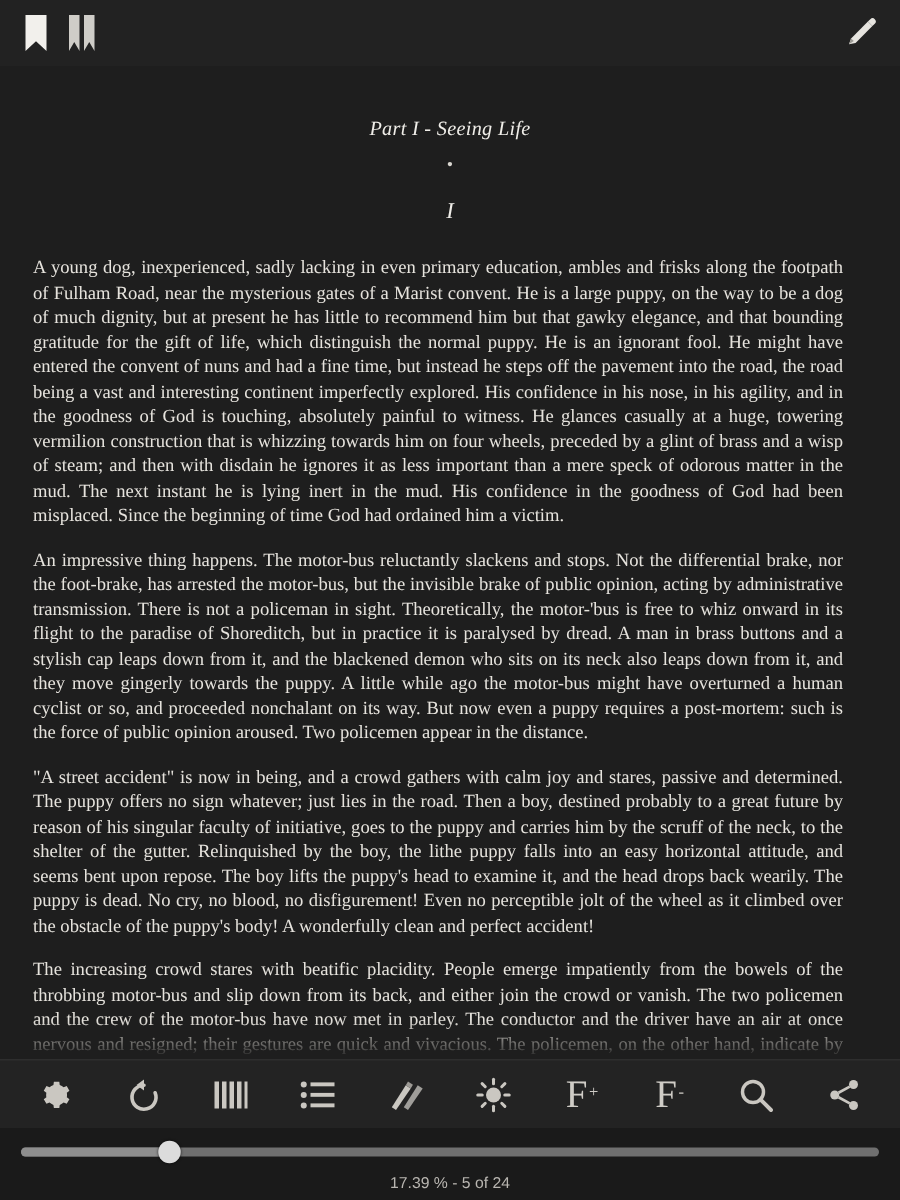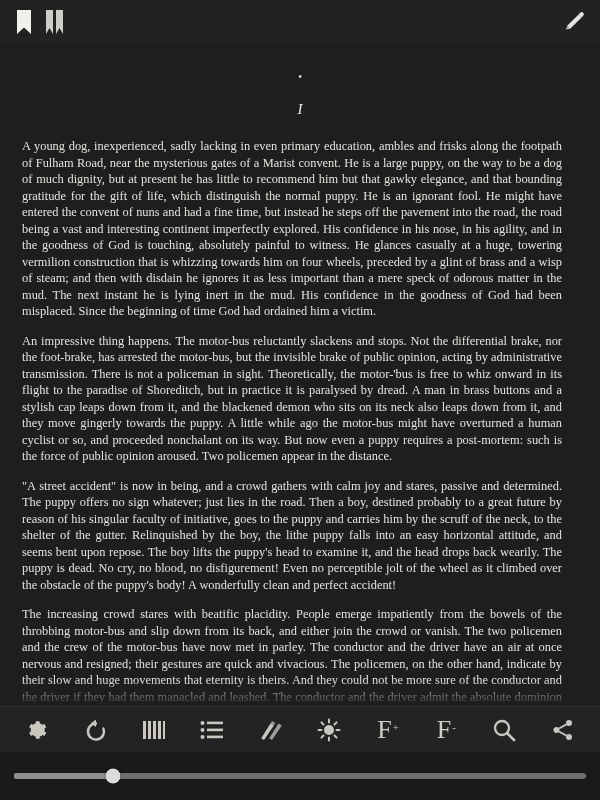--- a/index.html
+++ b/index.html
@@ -198,20 +198,21 @@
     <span class="icon">
       <svg width="24" height="24" viewBox="0 0 24 24">
         <path d="M4 19.5 L5.4 15.6 L16.6 4.4 L19.6 7.4 L8.4 18.6 Z" fill="#e6e4df"></path>
         <path d="M16.6 4.4 L18.2 2.8 A1.9 1.9 0 0 1 21.2 5.8 L19.6 7.4 Z" fill="#e6e4df"></path>
         <path d="M4 19.5 L5.4 15.6 L7.2 17.4 Z" fill="#9a9892"></path>
       </svg>
     </span>
   </div>
 
   <div class="page">
+    <div class="part-title">Part I - Seeing Life</div>
     <div class="dot-sep">•</div>
     <div class="chapter-num">I</div>
 
     <p class="body">A young dog, inexperienced, sadly lacking in even primary education, ambles and frisks along the footpath of Fulham Road, near the mysterious gates of a Marist convent. He is a large puppy, on the way to be a dog of much dignity, but at present he has little to recommend him but that gawky elegance, and that bounding gratitude for the gift of life, which distinguish the normal puppy. He is an ignorant fool. He might have entered the convent of nuns and had a fine time, but instead he steps off the pavement into the road, the road being a vast and interesting continent imperfectly explored. His confidence in his nose, in his agility, and in the goodness of God is touching, absolutely painful to witness. He glances casually at a huge, towering vermilion construction that is whizzing towards him on four wheels, preceded by a glint of brass and a wisp of steam; and then with disdain he ignores it as less important than a mere speck of odorous matter in the mud. The next instant he is lying inert in the mud. His confidence in the goodness of God had been misplaced. Since the beginning of time God had ordained him a victim.</p>
     <p class="body">An impressive thing happens. The motor-bus reluctantly slackens and stops. Not the differential brake, nor the foot-brake, has arrested the motor-bus, but the invisible brake of public opinion, acting by administrative transmission. There is not a policeman in sight. Theoretically, the motor-'bus is free to whiz onward in its flight to the paradise of Shoreditch, but in practice it is paralysed by dread. A man in brass buttons and a stylish cap leaps down from it, and the blackened demon who sits on its neck also leaps down from it, and they move gingerly towards the puppy. A little while ago the motor-bus might have overturned a human cyclist or so, and proceeded nonchalant on its way. But now even a puppy requires a post-mortem: such is the force of public opinion aroused. Two policemen appear in the distance.</p>
     <p class="body">"A street accident" is now in being, and a crowd gathers with calm joy and stares, passive and determined. The puppy offers no sign whatever; just lies in the road. Then a boy, destined probably to a great future by reason of his singular faculty of initiative, goes to the puppy and carries him by the scruff of the neck, to the shelter of the gutter. Relinquished by the boy, the lithe puppy falls into an easy horizontal attitude, and seems bent upon repose. The boy lifts the puppy's head to examine it, and the head drops back wearily. The puppy is dead. No cry, no blood, no disfigurement! Even no perceptible jolt of the wheel as it climbed over the obstacle of the puppy's body! A wonderfully clean and perfect accident!</p>
     <p class="body">The increasing crowd stares with beatific placidity. People emerge impatiently from the bowels of the throbbing motor-bus and slip down from its back, and either join the crowd or vanish. The two policemen and the crew of the motor-bus have now met in parley. The conductor and the driver have an air at once nervous and resigned; their gestures are quick and vivacious. The policemen, on the other hand, indicate by their slow and huge movements that eternity is theirs. And they could not be more sure of the conductor and the driver if they had them manacled and leashed. The conductor and the driver admit the absolute dominion of the elephantine policemen; they admit that before the simple will of the policemen inconvenience, lost minutes, shortened leisure, docked wages, count as less than naught. And the policemen are carelessly sublime, well knowing that magistrates, jails, and the very Home Secretary on his throne—yes, and a whole system of conspiracy and perjury and brutality—are at their beck in case of need. And yet occasionally in the demeanour of the policemen towards the conductor and the driver there is a silent message that says: "After all, we, too, are working men like you, over-worked and under-paid and bursting with grievances in the service of the pitiless and dishonest public. We, too, have wives and children and privations and frightful apprehensions. We, too, have to struggle desperately. Only the awful magic of these garments and of the garter which we wear on our wrists sets an abyss between us and you." And the conductor writes and one of the policemen writes, and they keep on writing, while the traffic makes beautiful curves to avoid them.</p>
 
     <div class="fade-mask"></div>
   </div>
@@ -308,15 +309,16 @@
 
   </div>
 
   <div class="bottombar">
     <div class="slider-row">
       <div class="slider-track">
         <div class="slider-fill" style="width: 17.39%;"></div>
         <div class="slider-thumb" style="left: 17.39%;"></div>
       </div>
     </div>
+    <div class="status-row">17.39 % - 5 of 24</div>
   </div>
 
 </div>
 
 </body></html>

